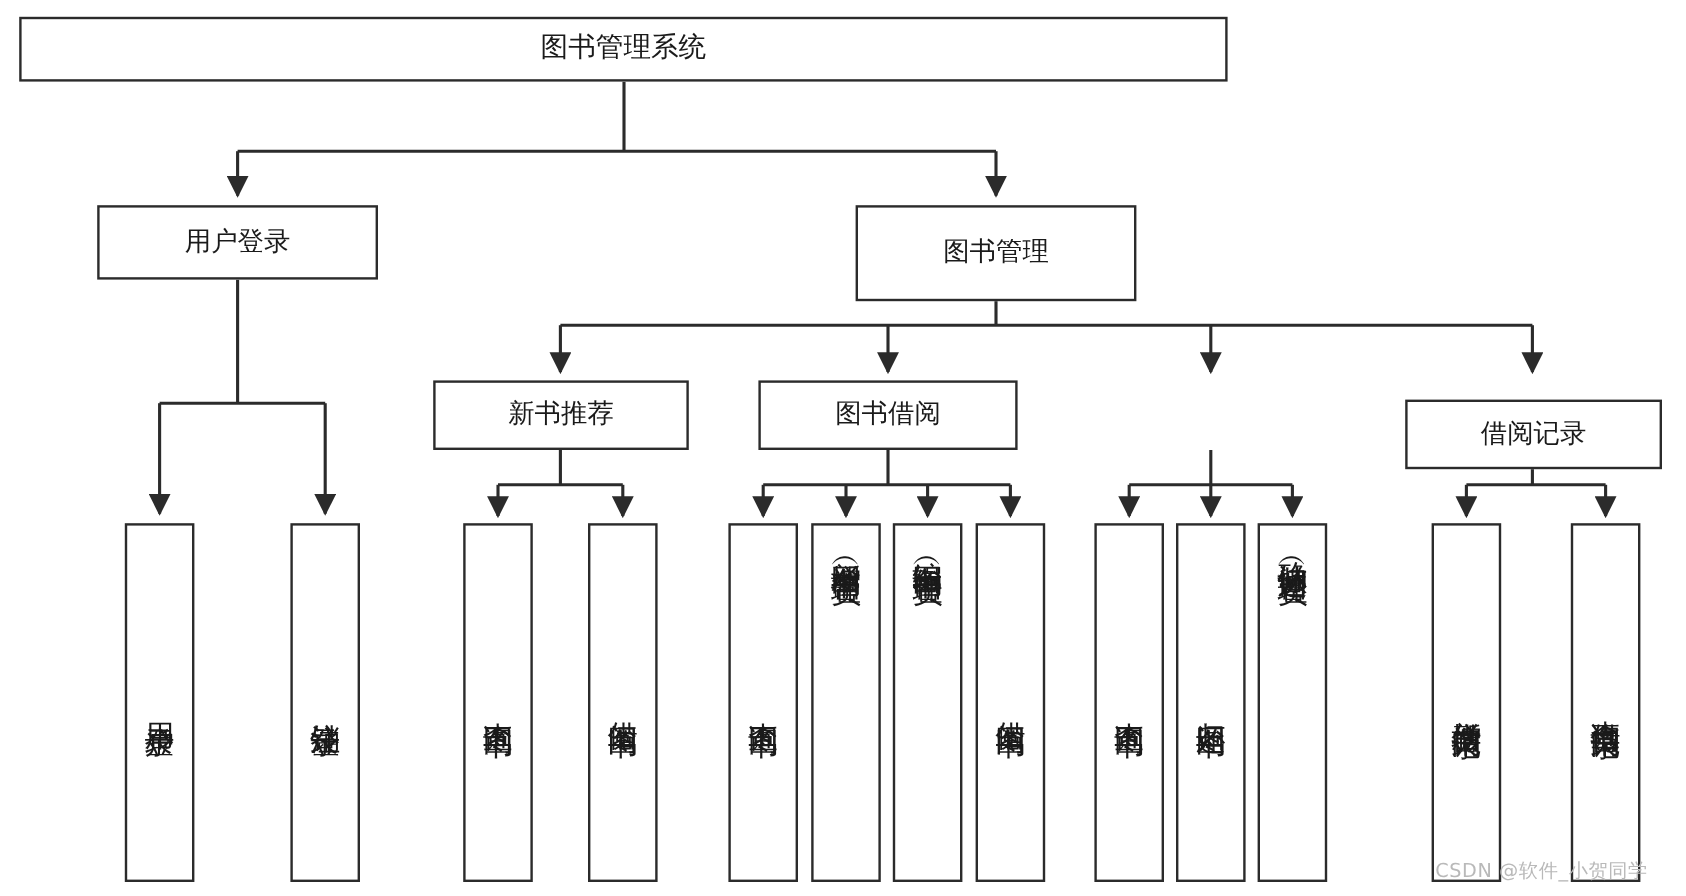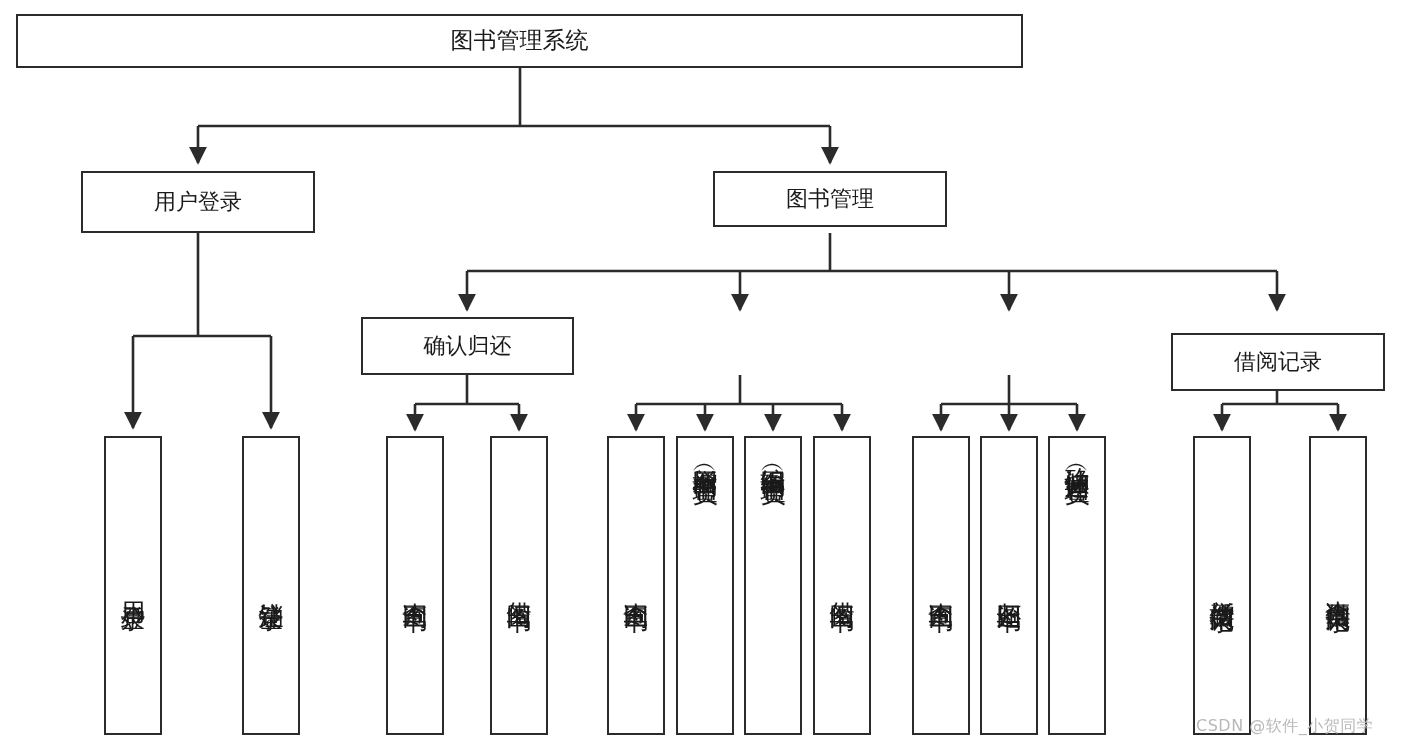--- a/index.html
+++ b/index.html
@@ -137,28 +137,31 @@
   </svg>
 
   <div class="node horiz root" style="left:16px; top:14px; width:1007px; height:54px;">
     <span class="node-label">图书管理系统</span>
   </div>
 
   <div class="node horiz" style="left:81px; top:171px; width:234px; height:62px;">
     <span class="node-label">用户登录</span>
   </div>
 
-  <div class="node horiz" style="left:713px; top:171px; width:234px; height:56px;">
+  <div class="node horiz" style="left:713px; top:171px; width:234px; height:80px;">
     <span class="node-label">图书管理</span>
   </div>
 
   <div class="node horiz" style="left:361px; top:317px; width:213px; height:58px;">
-    <span class="node-label">确认归还</span>
-  </div>
-
+    <span class="node-label">新书推荐</span>
+  </div>
+
+  <div class="node horiz" style="left:632px; top:317px; width:216px; height:58px;">
+    <span class="node-label">图书借阅</span>
+  </div>
 
 
   <div class="node horiz" style="left:1171px; top:333px; width:214px; height:58px;">
     <span class="node-label">借阅记录</span>
   </div>
 
   <div class="node vert center-text" style="left:104px; top:436px; width:58px; height:299px;">
     <span class="node-label">用户登录</span>
   </div>
 

